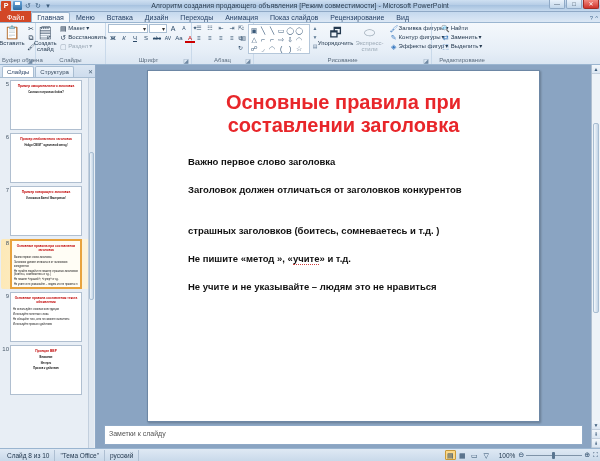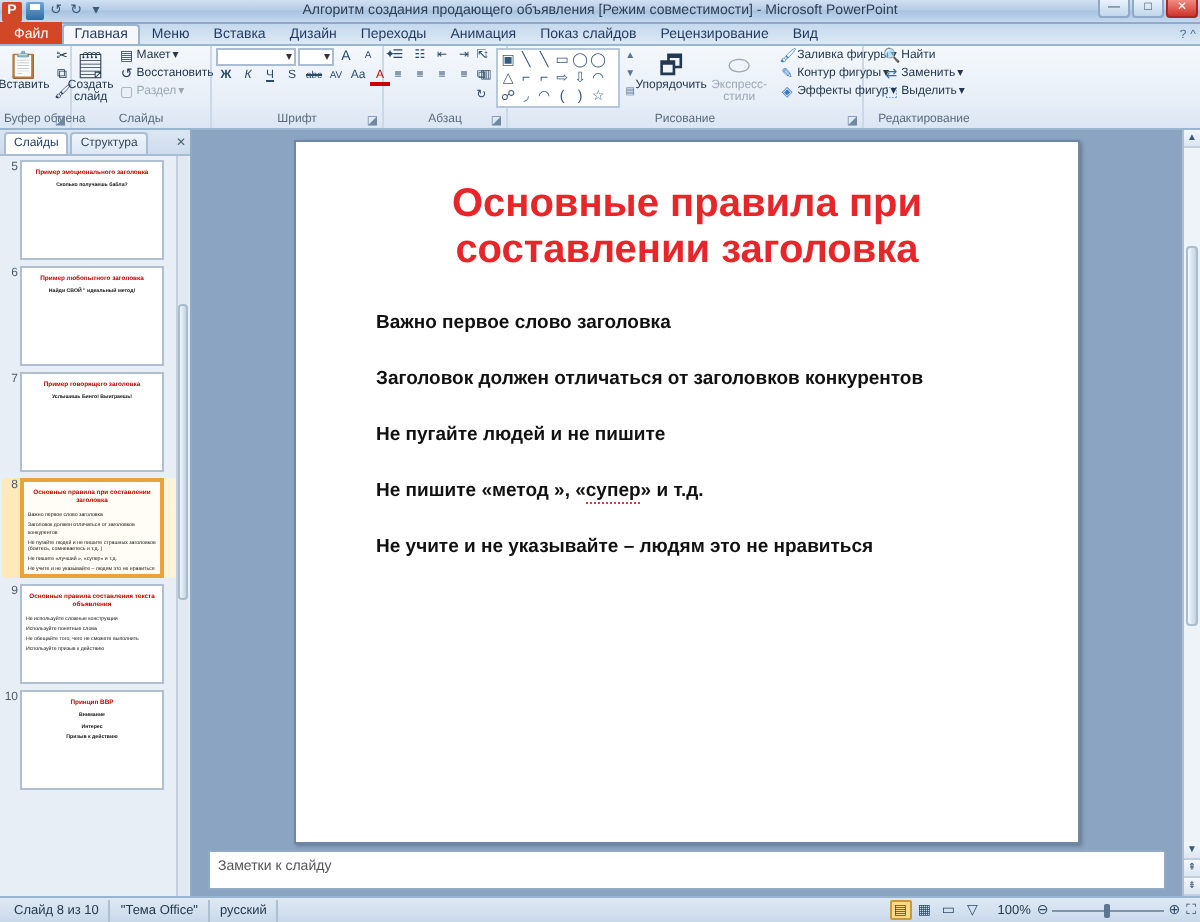--- a/index.html
+++ b/index.html
@@ -522,24 +522,25 @@
     </div>
 
     <div class="stagewrap">
       <div class="stage">
         <div class="slide">
           <div class="slide-title">Основные правила при составлении заголовка</div>
           <div class="slide-body">
             <div class="sb-line">Важно первое слово заголовка</div>
             <div class="sb-line">Заголовок должен отличаться от заголовков конкурентов</div>
             <div class="sb-line">
-              <span>Не пугайте людей и не пишите</span><br>
+              <br>
+              <span>страшных заголовков (боитесь, сомневаетесь и т.д. )</span>
             </div>
             <div class="sb-line">
-              <span>Не пишите «метод », «</span><span class="sp">супер</span><span>» и т.д.</span>
+              <span>Не пишите «метод », «</span><span class="sp">учите</span><span>» и т.д.</span>
             </div>
             <div class="sb-line">Не учите и не указывайте – людям это не нравиться</div>
           </div>
         </div>
       </div>
       <div class="notes">Заметки к слайду</div>
     </div>
 
     <div class="vscroll">
       <div class="vs-btn">▲</div>

